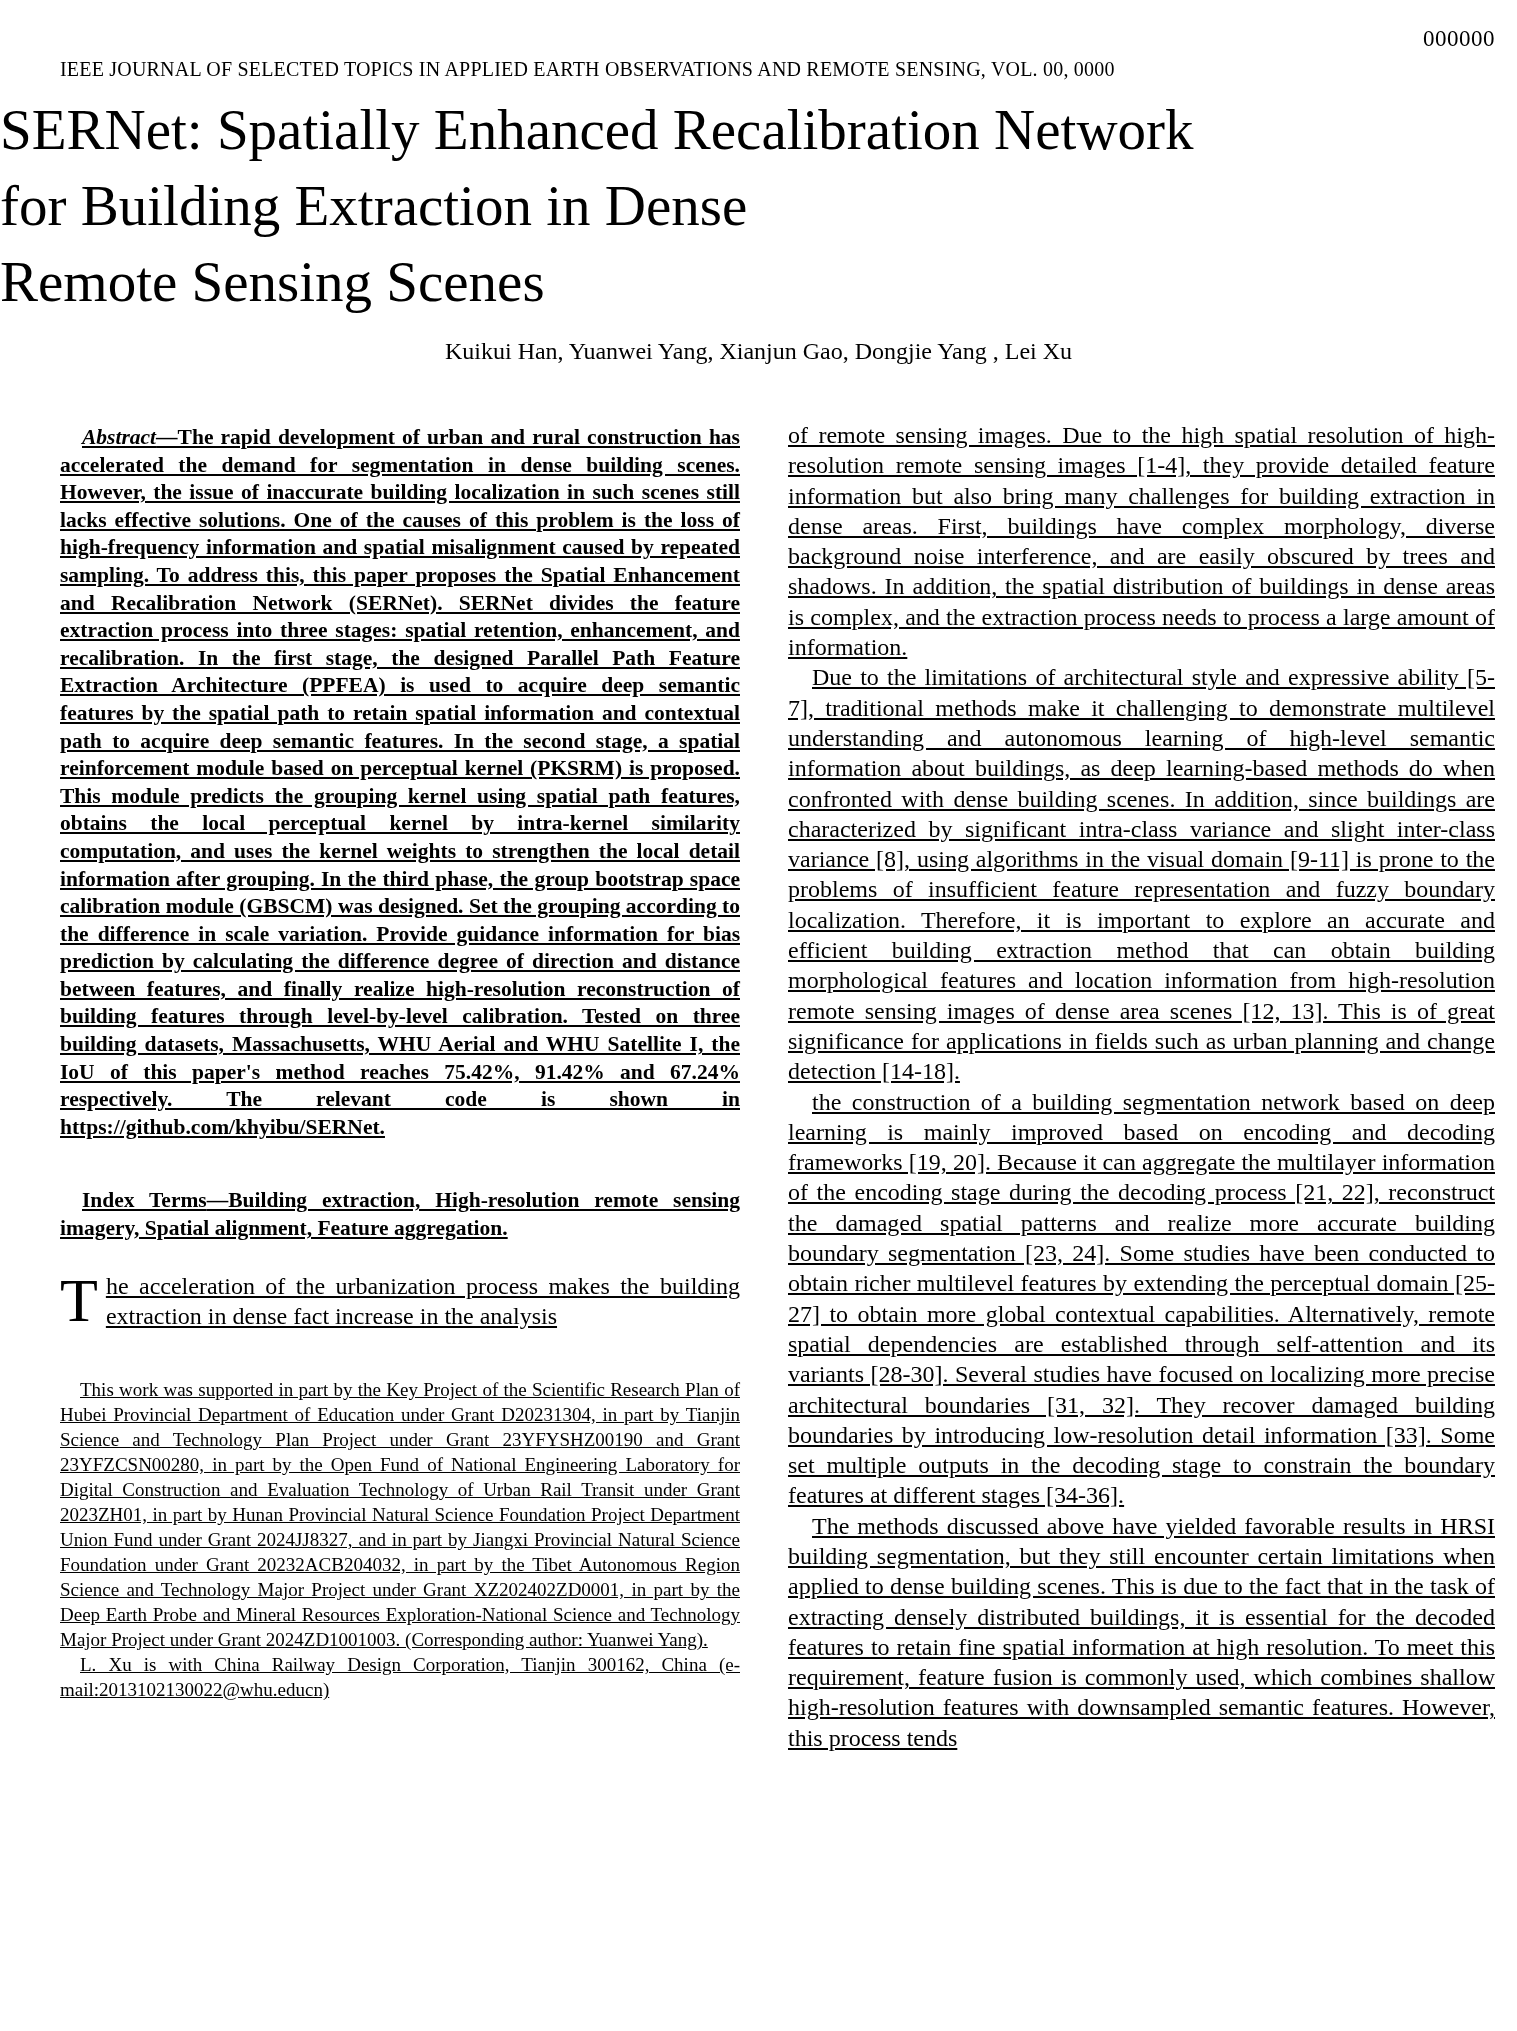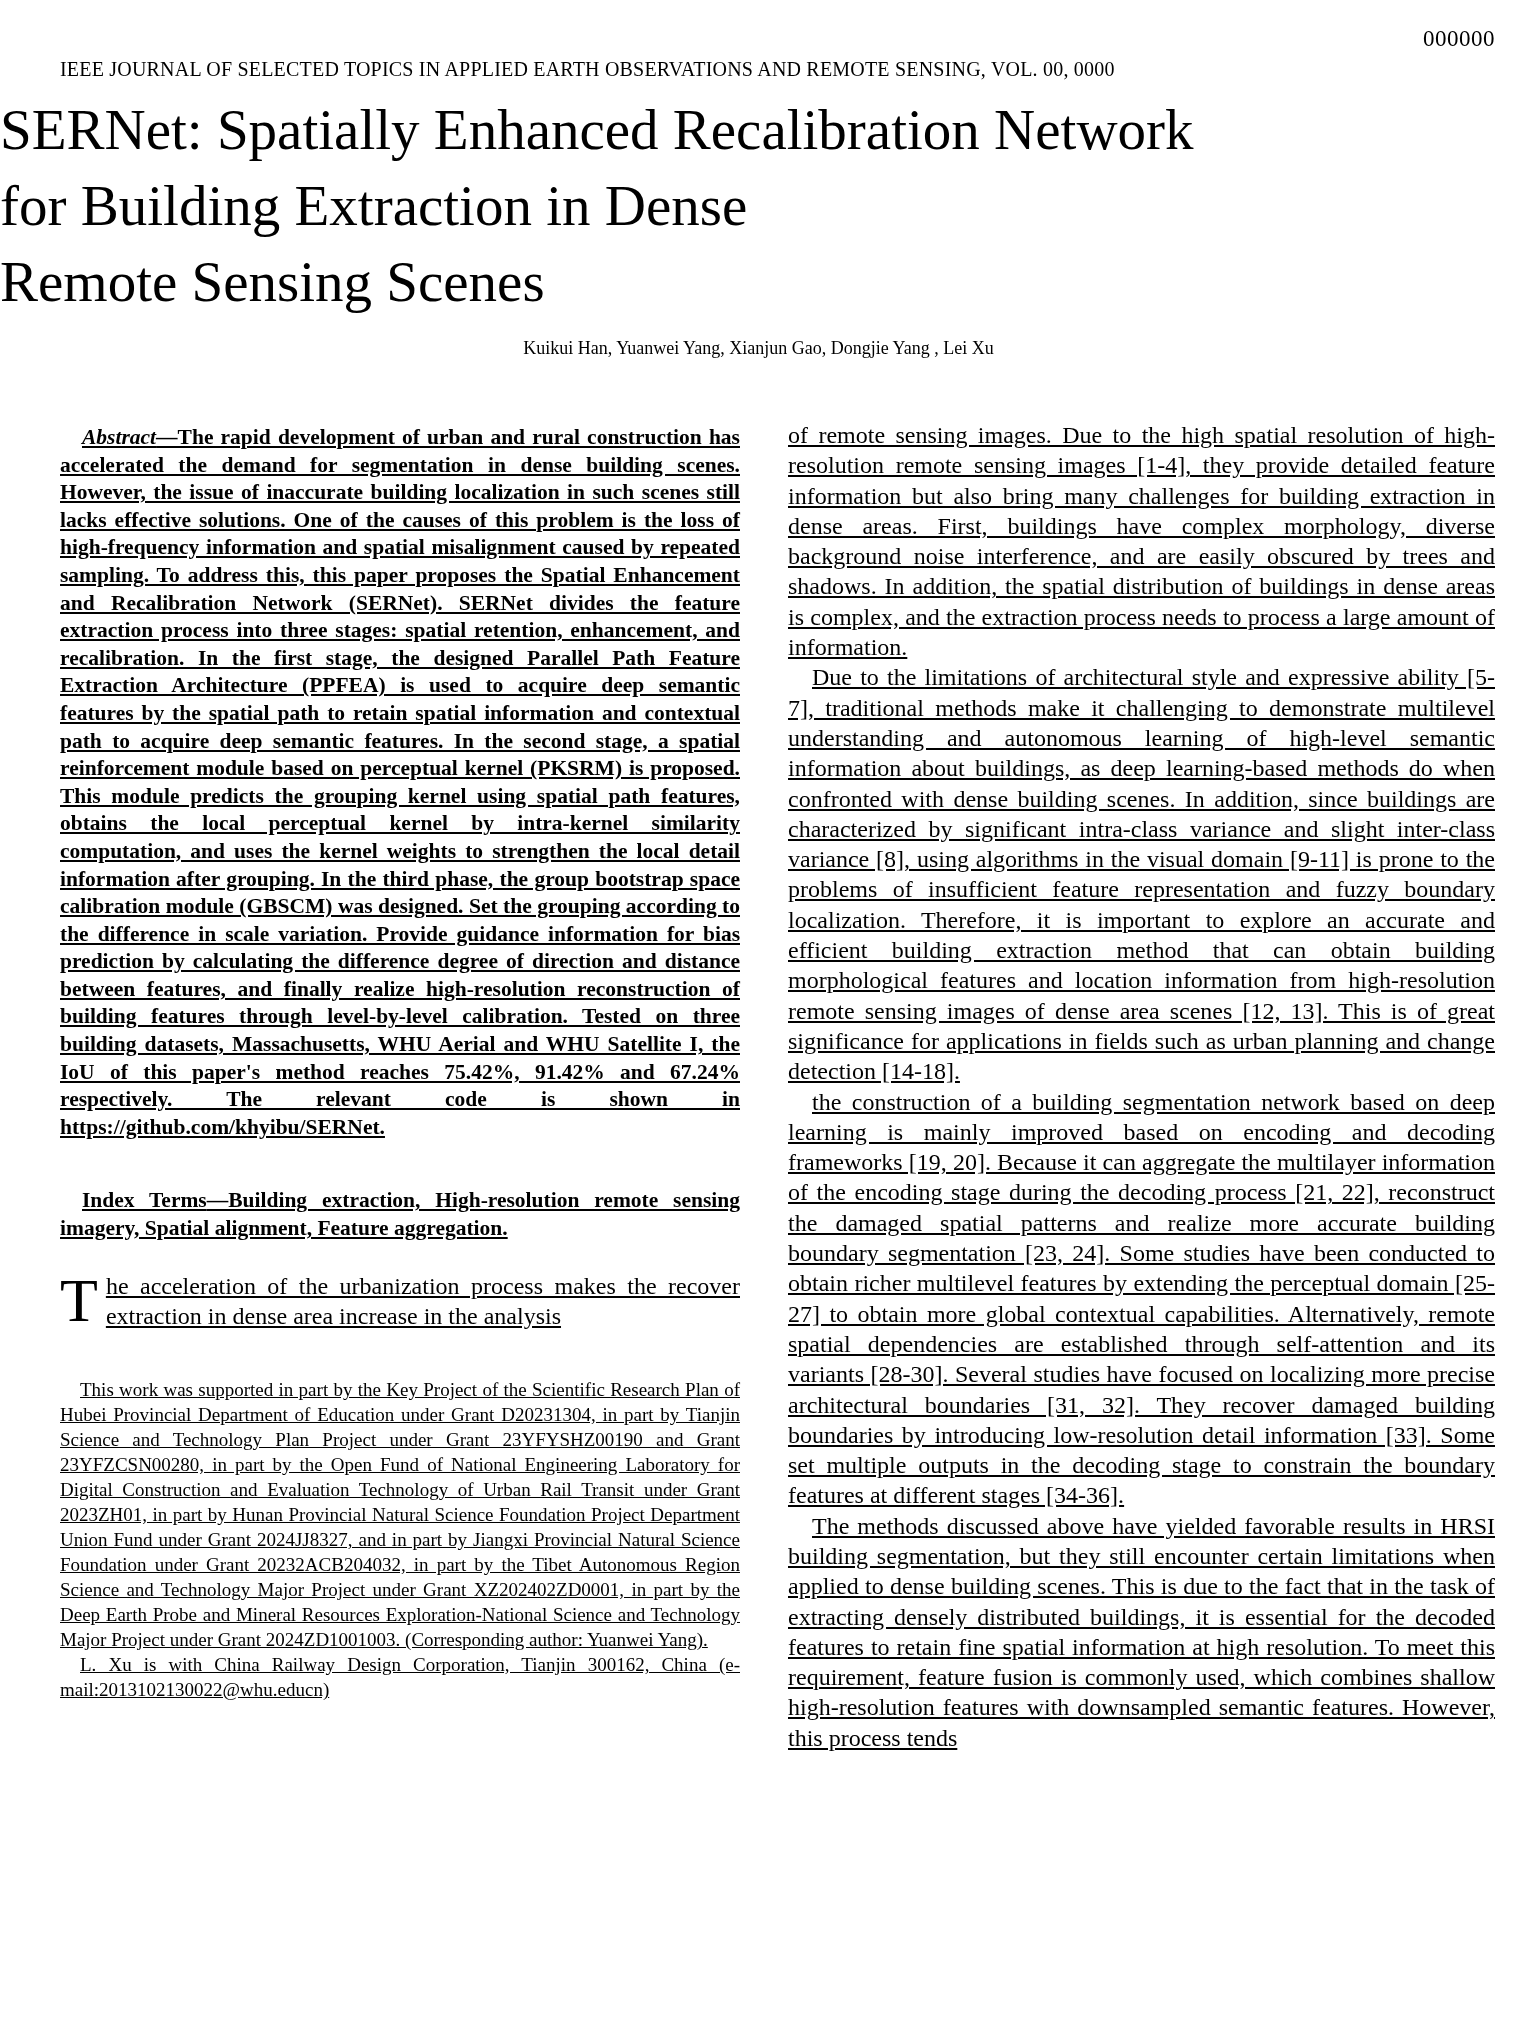--- a/index.html
+++ b/index.html
@@ -39,21 +39,21 @@
     font-weight: normal;
     line-height: 76px;
     white-space: pre-line;
   }
   .authors {
     position: absolute;
     top: 338px;
     left: 0;
     width: 100%;
     text-align: center;
-    font-size: 18px;
+    font-size: 24px;
   }
   .col {
     position: absolute;
     top: 420px;
     text-align: justify;
     text-decoration: underline;
   }
   .col-left  { left: 60px;  width: 680px; }
   .col-right { left: 788px; width: 707px; font-size: 24px; line-height: 30.3px; }
 
@@ -119,21 +119,21 @@
 
   <div class="authors">Kuikui Han, Yuanwei Yang, Xianjun Gao, Dongjie Yang , Lei Xu</div>
 
   <div class="col col-left">
 
     <p class="abstract"><span class="abs-label">Abstract</span><span>—The rapid development of urban and rural construction has accelerated the demand for segmentation in dense building scenes. However, the issue of inaccurate building localization in such scenes still lacks effective solutions. One of the causes of this problem is the loss of high-frequency information and spatial misalignment caused by repeated sampling. To address this, this paper proposes the Spatial Enhancement and Recalibration Network (SERNet). SERNet divides the feature extraction process into three stages: spatial retention, enhancement, and recalibration. In the first stage, the designed Parallel Path Feature Extraction Architecture (PPFEA) is used to acquire deep semantic features by the spatial path to retain spatial information and contextual path to acquire deep semantic features. In the second stage, a spatial reinforcement module based on perceptual kernel (PKSRM) is proposed. This module predicts the grouping kernel using spatial path features, obtains the local perceptual kernel by intra-kernel similarity computation, and uses the kernel weights to strengthen the local detail information after grouping. In the third phase, the group bootstrap space calibration module (GBSCM) was designed. Set the grouping according to the difference in scale variation. Provide guidance information for bias prediction by calculating the difference degree of direction and distance between features, and finally realize high-resolution reconstruction of building features through level-by-level calibration. Tested on three building datasets, Massachusetts, WHU Aerial and WHU Satellite I, the IoU of this paper's method reaches 75.42%, 91.42% and 67.24% respectively. The relevant code is shown in https://github.com/khyibu/SERNet.</span></p>
 
     <p class="index-terms"><span class="it-label">Index Terms</span><span>—Building extraction, High-resolution remote sensing imagery, Spatial alignment, Feature aggregation.</span></p>
 
 
-    <p class="intro-para"><span class="dropcap">T</span><span>he acceleration of the urbanization process makes the recover extraction in dense area increase in the analysis</span></p>
+    <p class="intro-para"><span class="dropcap">T</span><span>he acceleration of the urbanization process makes the building extraction in dense fact increase in the analysis</span></p>
 
     <div class="footnote">
       <p>This work was supported in part by the Key Project of the Scientific Research Plan of Hubei Provincial Department of Education under Grant D20231304, in part by Tianjin Science and Technology Plan Project under Grant 23YFYSHZ00190 and Grant 23YFZCSN00280, in part by the Open Fund of National Engineering Laboratory for Digital Construction and Evaluation Technology of Urban Rail Transit under Grant 2023ZH01, in part by Hunan Provincial Natural Science Foundation Project Department Union Fund under Grant 2024JJ8327, and in part by Jiangxi Provincial Natural Science Foundation under Grant 20232ACB204032, in part by the Tibet Autonomous Region Science and Technology Major Project under Grant XZ202402ZD0001, in part by the Deep Earth Probe and Mineral Resources Exploration-National Science and Technology Major Project under Grant 2024ZD1001003. (Corresponding author: Yuanwei Yang).</p>
       <p>L. Xu is with China Railway Design Corporation, Tianjin 300162, China (e-mail:2013102130022@whu.educn)</p>
     </div>
 
   </div>
 
   <div class="col col-right">
     <p class="body-para no-indent">of remote sensing images. Due to the high spatial resolution of high-resolution remote sensing images [1-4], they provide detailed feature information but also bring many challenges for building extraction in dense areas. First, buildings have complex morphology, diverse background noise interference, and are easily obscured by trees and shadows. In addition, the spatial distribution of buildings in dense areas is complex, and the extraction process needs to process a large amount of information.</p>

